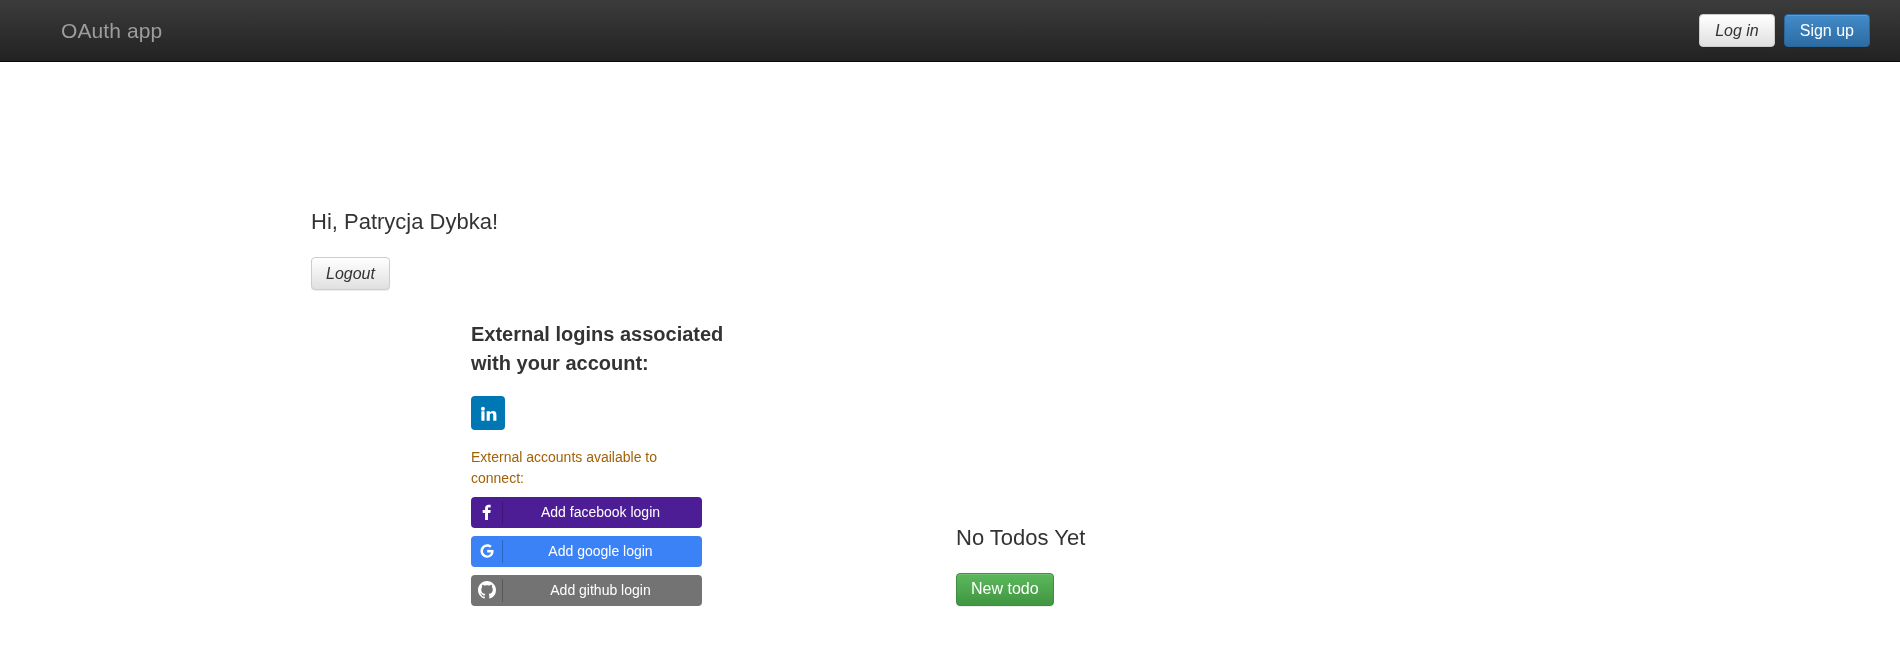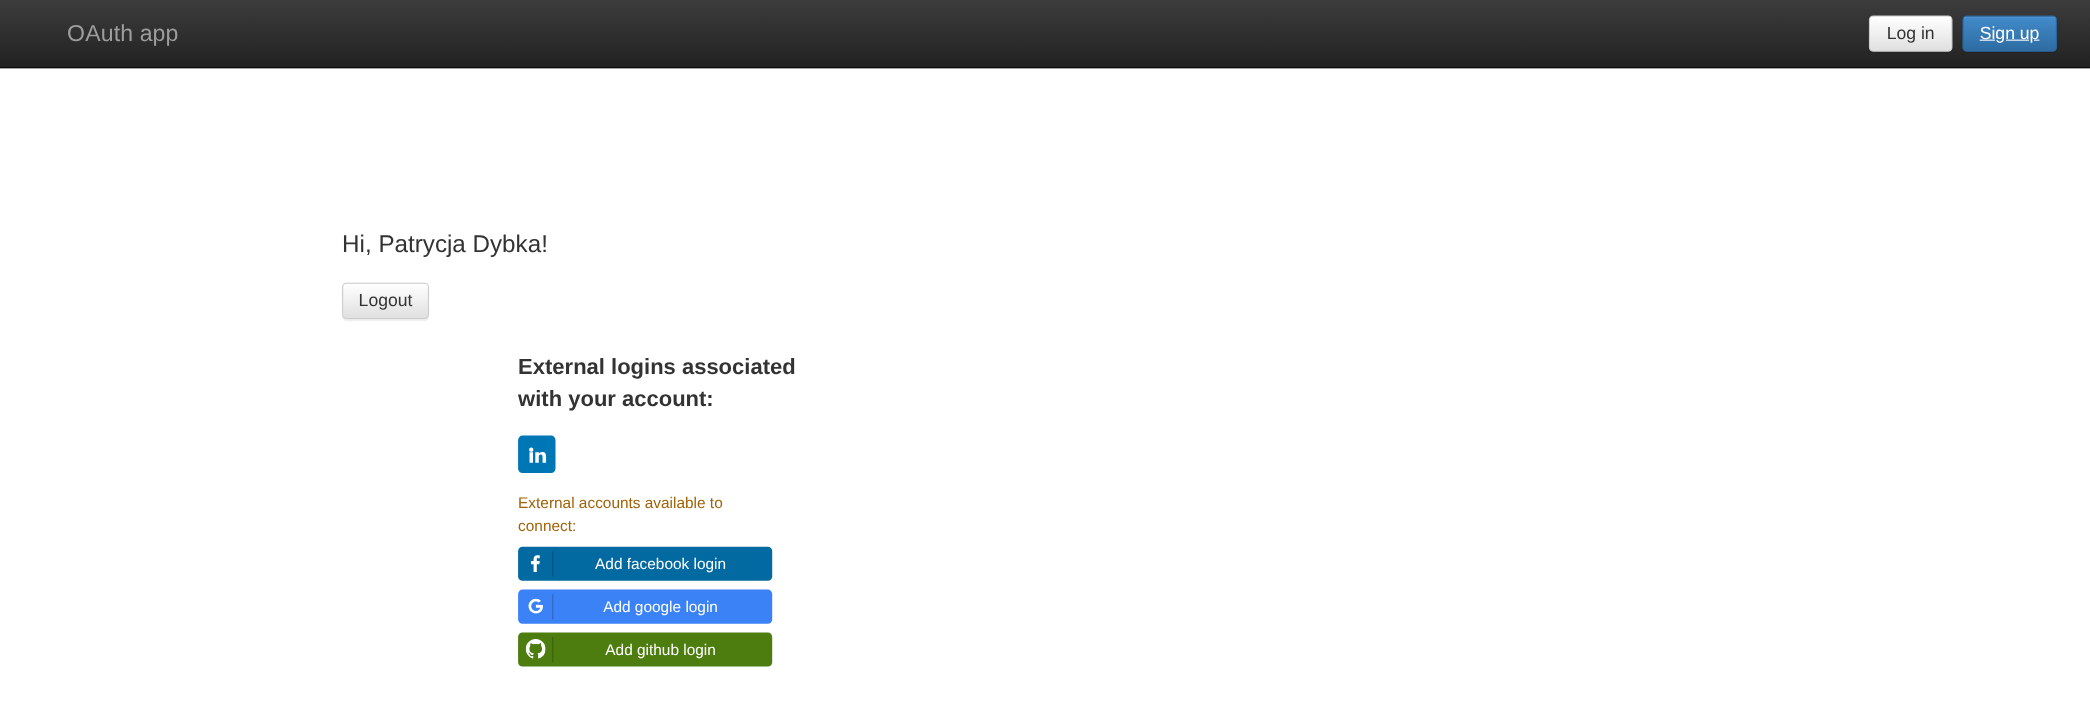--- a/index.html
+++ b/index.html
@@ -64,28 +64,28 @@
     text-decoration: none;
     padding: 8px 15px;
     height: 33px;
   }
   .btn-default {
     color: #333333;
     background-color: #f5f5f5;
     background-image: linear-gradient(to bottom, #ffffff 0%, #e0e0e0 100%);
     border-color: #cccccc;
     box-shadow: inset 0 1px 0 rgba(255,255,255,.15), 0 1px 1px rgba(0,0,0,.075);
+    font-style: italic;
   }
   .btn-primary {
     color: #ffffff;
     background-color: #3276b1;
     background-image: linear-gradient(to bottom, #428bca 0%, #2d6ca2 100%);
     border-color: #2b669a;
     box-shadow: inset 0 1px 0 rgba(255,255,255,.15), 0 1px 1px rgba(0,0,0,.075);
-    text-decoration: underline;
   }
   .btn-success {
     color: #ffffff;
     background-color: #47a447;
     background-image: linear-gradient(to bottom, #5cb85c 0%, #419641 100%);
     border-color: #3e8f3e;
     box-shadow: inset 0 1px 0 rgba(255,255,255,.15), 0 1px 1px rgba(0,0,0,.075);
   }
 
   
@@ -186,23 +186,23 @@
     bottom: 4px;
     width: 1px;
     background: rgba(0,0,0,0.22);
   }
   .social-btn .sb-label {
     flex: 1;
     text-align: center;
     padding-right: 4px;
     line-height: 1;
   }
-  .sb-facebook { background: #0369a1; }
+  .sb-facebook { background: #4c1d95; }
   .sb-google   { background: #3b82f6; }
-  .sb-github   { background: #4d7c0f; }
+  .sb-github   { background: #737373; }
 </style>
 </head>
 <body>
 
 <div class="navbar">
   <a class="navbar-brand" href="#">OAuth app</a>
 
   <div class="navbar-right">
     <a class="btn btn-default" href="#">Log in</a>
     <a class="btn btn-primary" href="#">Sign up</a>
@@ -260,15 +260,19 @@
                 <path fill="#ffffff" d="M8 0C3.58 0 0 3.58 0 8c0 3.54 2.29 6.53 5.47 7.59.4.07.55-.17.55-.38 0-.19-.01-.82-.01-1.49-2.01.37-2.53-.49-2.69-.94-.09-.23-.48-.94-.82-1.13-.28-.15-.68-.52-.01-.53.63-.01 1.08.58 1.23.82.72 1.21 1.87.87 2.33.66.07-.52.28-.87.51-1.07-1.78-.2-3.64-.89-3.64-3.95 0-.87.31-1.59.82-2.15-.08-.2-.36-1.02.08-2.12 0 0 .67-.21 2.2.82.64-.18 1.32-.27 2-.27.68 0 1.36.09 2 .27 1.53-1.04 2.2-.82 2.2-.82.44 1.1.16 1.92.08 2.12.51.56.82 1.27.82 2.15 0 3.07-1.87 3.75-3.65 3.95.29.25.54.73.54 1.48 0 1.07-.01 1.93-.01 2.2 0 .21.15.46.55.38A8.01 8.01 0 0 0 16 8c0-4.42-3.58-8-8-8z"></path>
               </svg>
             </span>
             <span class="sb-label">Add github login</span>
           </button>
 
         </div>
       </div>
     </div>
 
+    <div class="col-right">
+      <h2 class="page-head">No Todos Yet</h2>
+      <button class="btn btn-success btn-newtodo">New todo</button>
+    </div>
 
   </div>
 </div>
 
 </body></html>

